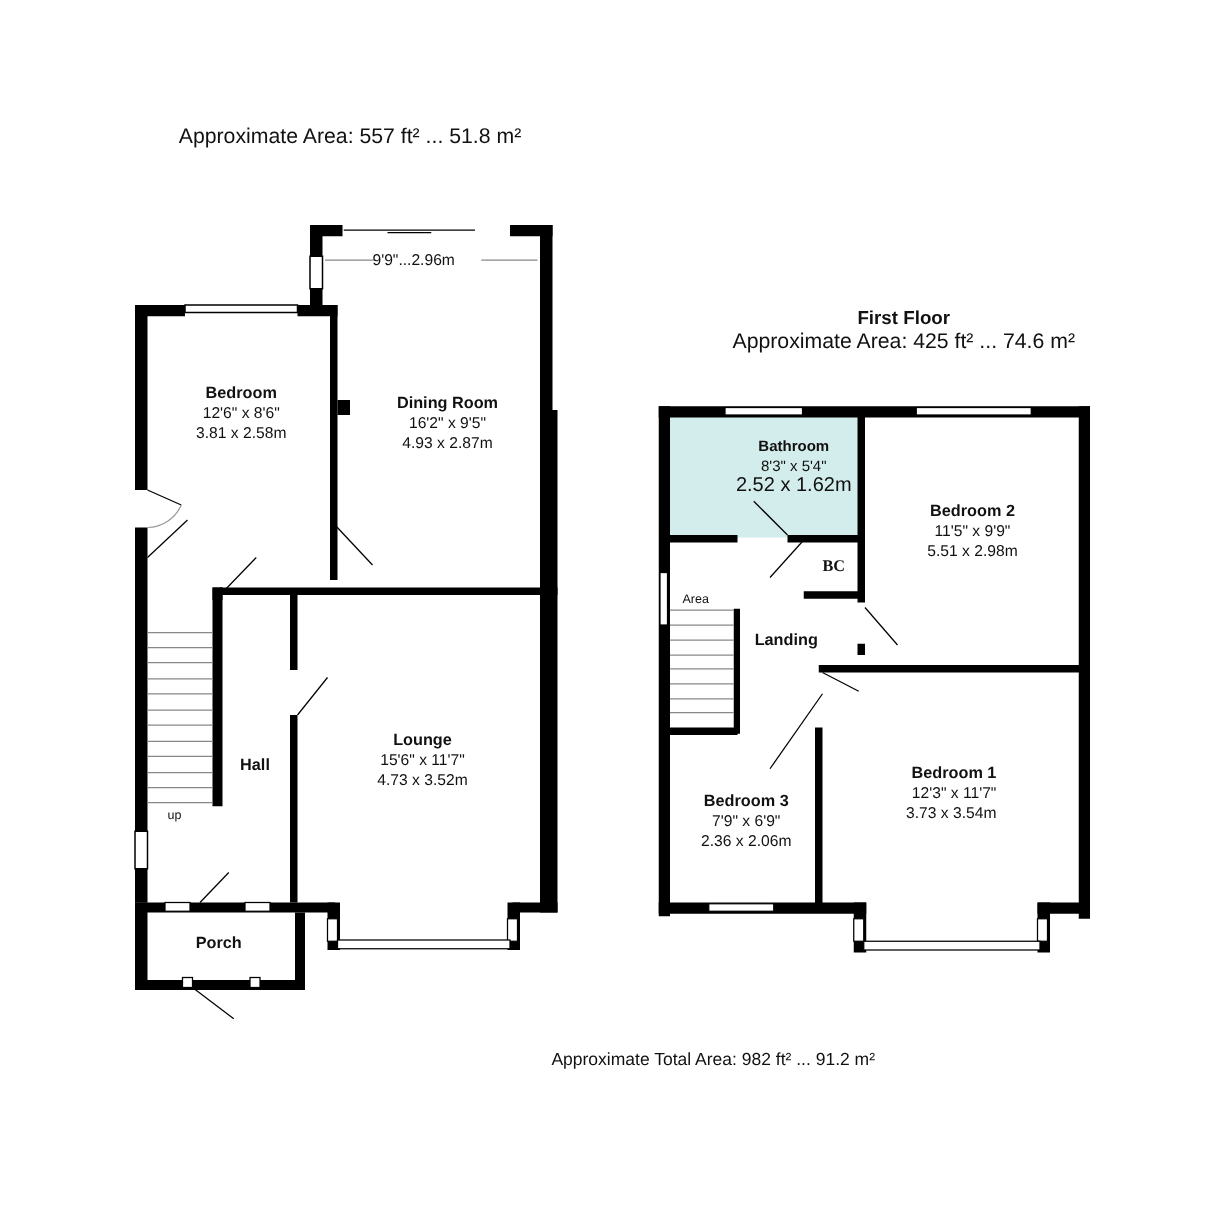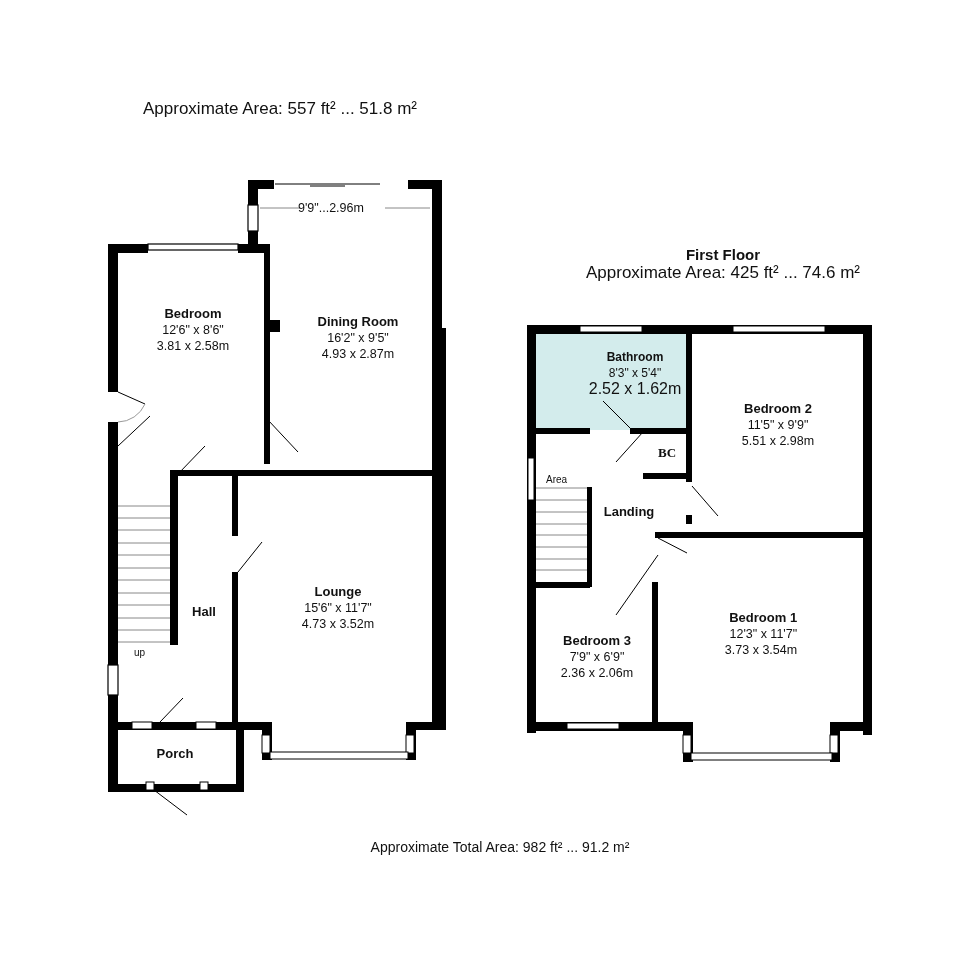--- a/index.html
+++ b/index.html
@@ -2,21 +2,21 @@
 <html><head>
 <meta charset="utf-8">
 <style>
   html, body { margin: 0; padding: 0; background: #ffffff; }
   body { width: 980px; height: 969px; position: relative; overflow: hidden; font-family: "Liberation Sans", sans-serif; color: #111; }
   .heading { position: absolute; text-align: center; }
   .heading .title { font-weight: bold; font-size: 15px; line-height: 18px; }
   .heading .area { font-size: 17px; line-height: 18px; }
   #gf-heading { left: 130px; top: 100px; width: 300px; }
   #ff-heading { left: 568px; top: 246px; width: 310px; text-align: center; }
-  #total { position: absolute; left: 300px; top: 839px; width: 400px; text-align: center; font-size: 14px; }
+  #total { position: absolute; left: 300px; top: 839px; width: 400px; text-align: right; font-size: 14px; }
   svg { position: absolute; left: 0; top: 0; }
   .lbl { position: absolute; text-align: center; transform: translateX(-50%); line-height: 16px; white-space: nowrap; }
   .lbl .n { font-weight: bold; font-size: 13px; }
   .lbl .d { font-size: 12.5px; }
   .small { position: absolute; font-size: 10px; }
 </style>
 </head>
 <body>
 
 <div id="gf-heading" class="heading">

